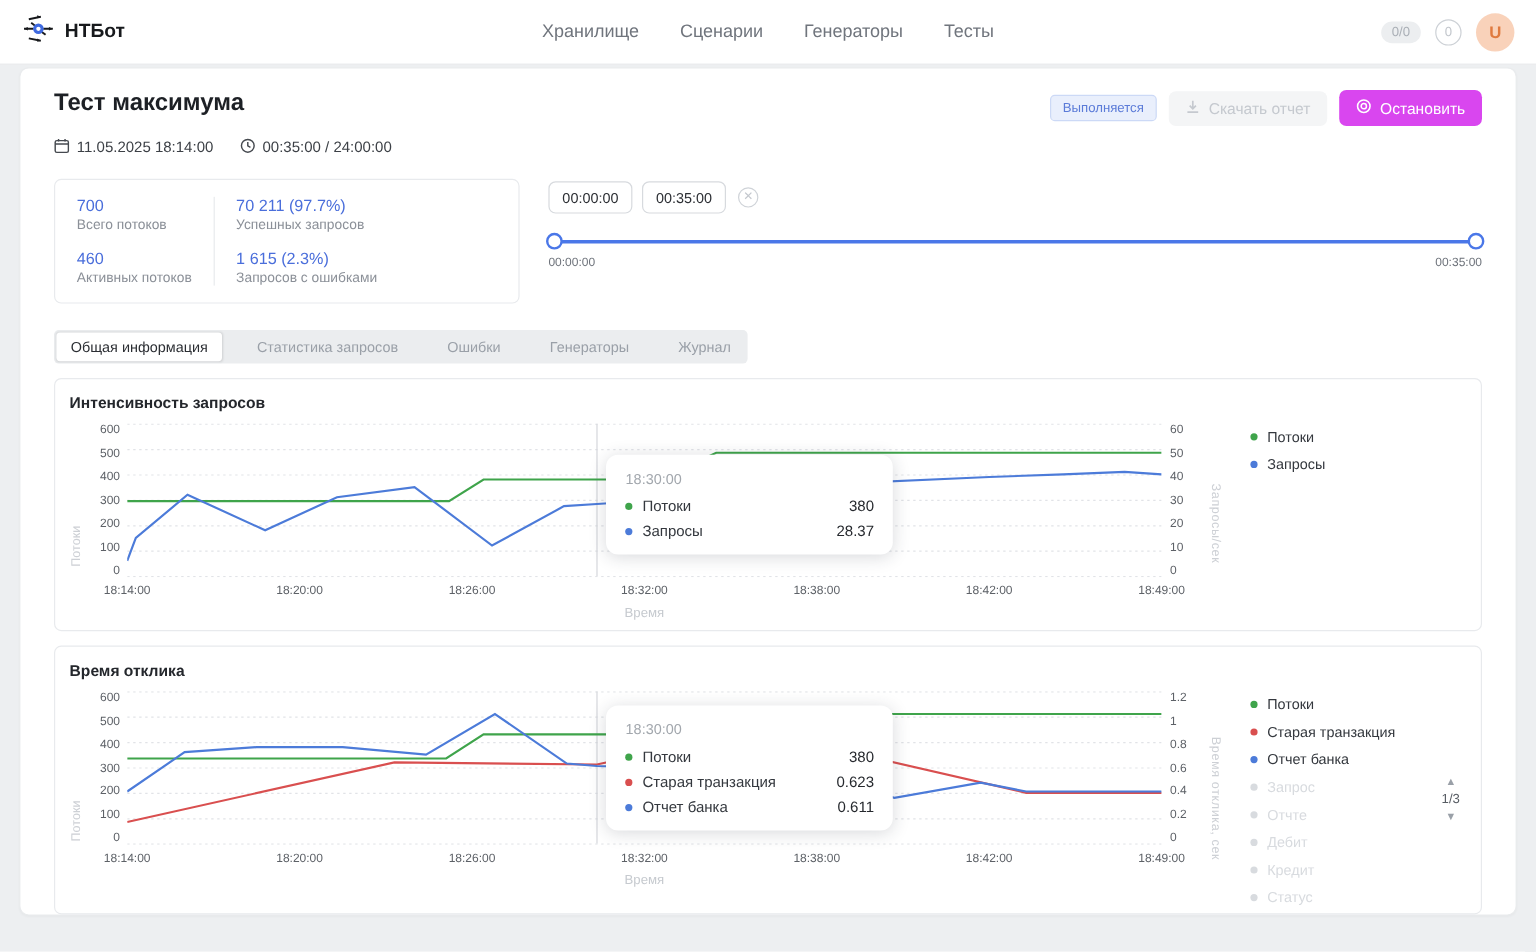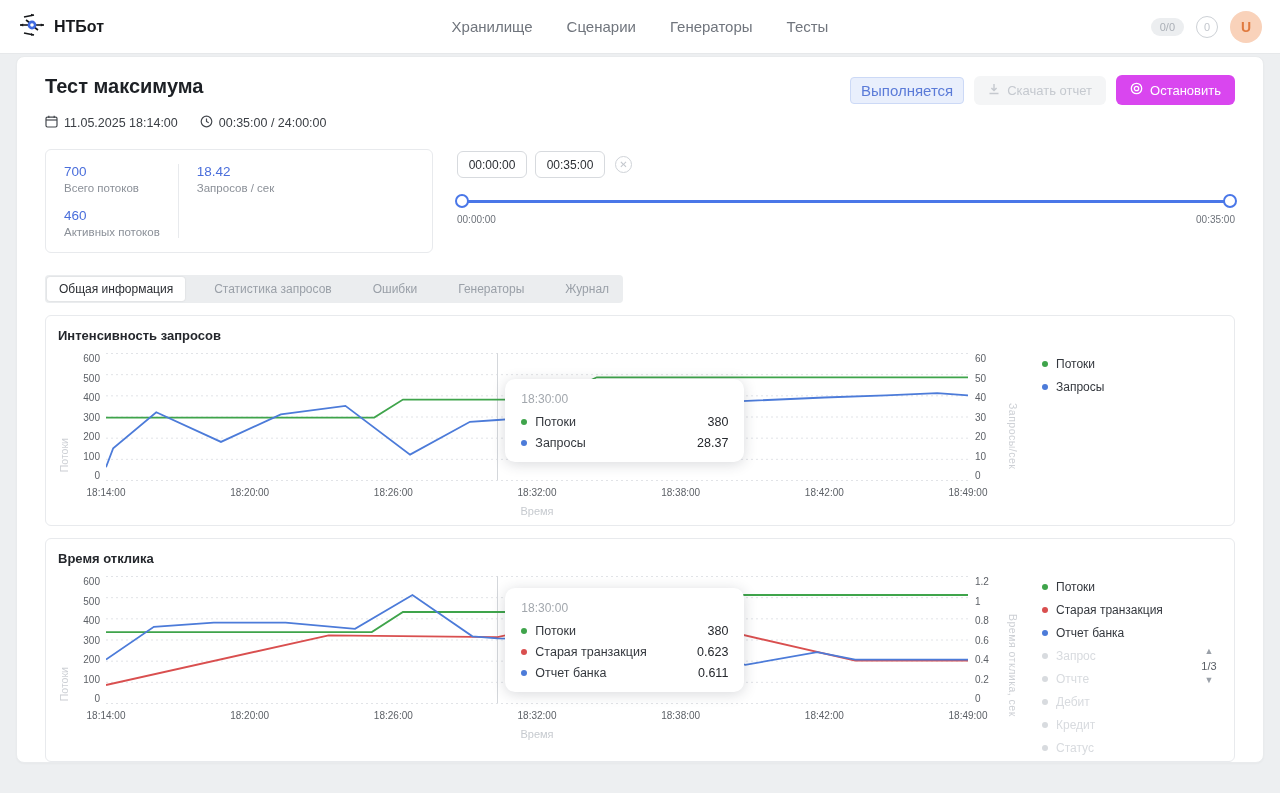--- a/index.html
+++ b/index.html
@@ -14,21 +14,21 @@
   .top-right { margin-left:auto; display:flex; align-items:center; gap:12px; z-index:2;justify-content:center; }
   .pill-counter { background:#eceef0; color:#abb0b7; font-size:11px; padding:3px 9px; border-radius:10px; }
   .circle-ind { width:22px; height:22px; border:1.5px solid #cdd1d6; border-radius:50%; color:#c3c7cd; font-size:11px; display:flex; align-items:center; justify-content:center; }
   .avatar { width:32px; height:32px; border-radius:50%; background:#f9d2ba; color:#e07a3f; font-size:14px; font-weight:bold; display:flex; align-items:center; justify-content:center; cursor:pointer; }
 
   
   .main-card { position:absolute; left:16px; right:16px; top:56px; height:707px; background:#fff; border-radius:8px; border:1px solid #e9ebed; box-shadow:0 1px 2px rgba(0,0,0,.03); padding:18px 12px 10px 12px; }
   .head-row { display:flex; align-items:flex-start; padding:0 16px; }
   .page-title { font-size:20px; font-weight:bold; color:#1d2025; }
   .head-actions { margin-left:auto; display:flex; align-items:center; gap:10px; }
-  .status-badge { background:#e9effc; border:1px solid #ccd9f6; color:#5b7bd8; font-size:15px; padding:4px 10px; border-radius:4px; }
+  .status-badge { background:#e9effc; border:1px solid #ccd9f6; color:#5b7bd8; font-size:11px; padding:4px 10px; border-radius:4px; }
   .btn { display:inline-flex; align-items:center; gap:7px; font-size:13px; border-radius:6px; padding:7px 14px; border:none; cursor:pointer; font-family:inherit; }
   .btn-disabled { background:#f4f5f6; color:#c5c9cf; cursor:default; }
   .btn-primary { background:#d946ef; color:#fff; }
   .meta-row { display:flex; align-items:center; gap:22px; padding:10px 16px 0 16px; font-size:12.5px; color:#3c4046; }
   .meta-item { display:flex; align-items:center; gap:6px; }
 
   
   .controls-row { display:flex; margin:18px 16px 0 16px; gap:24px; }
   .stats-box { border:1px solid #e8eaed; border-radius:6px; display:flex; padding:14px 0; width:388px; flex:none; }
   .stats-col { padding:0 18px; display:flex; flex-direction:column; gap:14px; }
@@ -168,22 +168,26 @@
             <div class="stat-value">700</div>
             <div class="stat-label">Всего потоков</div>
           </div>
           <div>
             <div class="stat-value">460</div>
             <div class="stat-label">Активных потоков</div>
           </div>
         </div>
         <div class="stats-col">
           <div>
-            <div class="stat-value">18.42</div>
-            <div class="stat-label">Запросов / сек</div>
+            <div class="stat-value">70 211 (97.7%)</div>
+            <div class="stat-label">Успешных запросов</div>
+          </div>
+          <div>
+            <div class="stat-value">1 615 (2.3%)</div>
+            <div class="stat-label">Запросов с ошибками</div>
           </div>
         </div>
       </div>
     <div class="range-box">
       <div class="range-inputs">
         <input class="time-input" value="00:00:00" style="">
         <input class="time-input" value="00:35:00" style="">
         <span class="clear-ic">✕</span>
       </div>
       <div class="slider">

